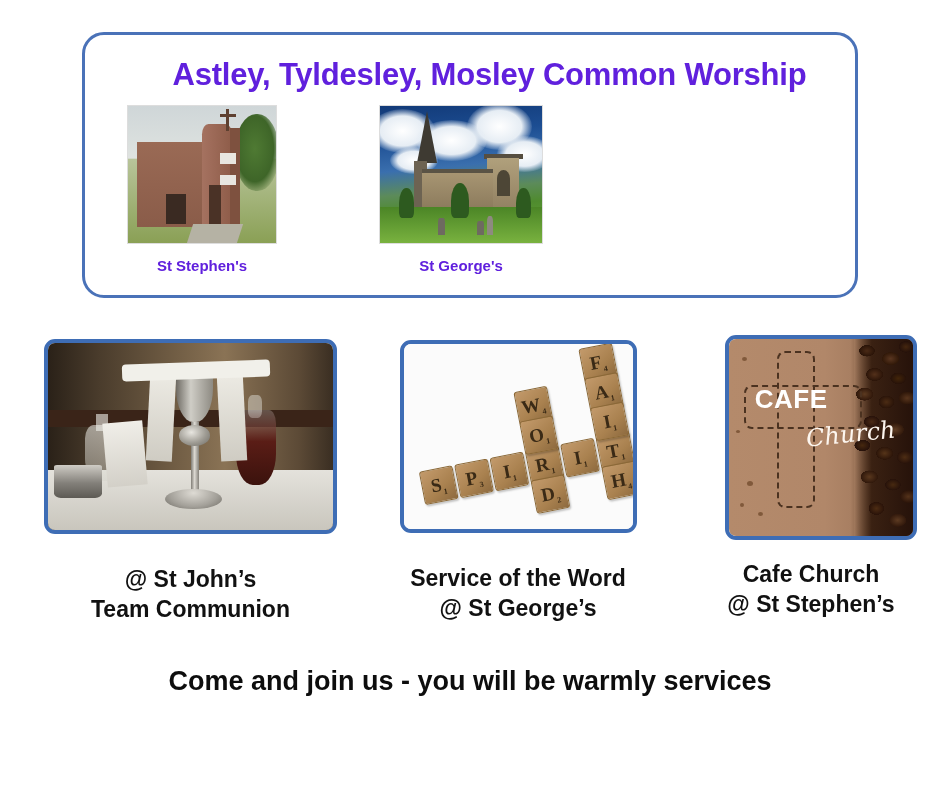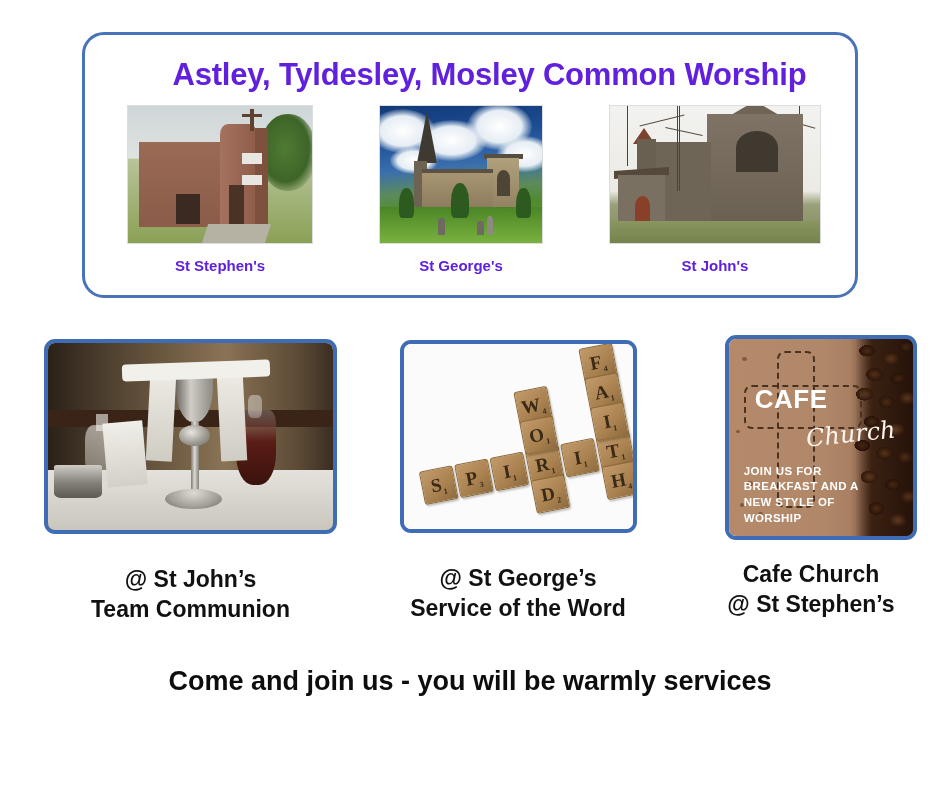--- a/index.html
+++ b/index.html
@@ -46,21 +46,21 @@
     position: absolute;
     left: 0;
     top: 70px;
     width: 100%;
     height: 180px;
   }
   .church-cell {
     position: absolute;
     top: 0;
   }
-  .church-cell.c0 { left: 42px;  width: 186px; }
+  .church-cell.c0 { left: 42px;  width: 150px; }
   .church-cell.c1 { left: 294px; width: 164px; }
   .church-cell.c2 { left: 524px; width: 212px; }
 
   .church-photo {
     width: 100%;
     height: 139px;
     border: 1px solid #dddddd;
     box-sizing: border-box;
     position: relative;
     overflow: hidden;
@@ -647,41 +647,20 @@
         <div class="shrub sh1"></div>
         <div class="shrub sh2"></div>
         <div class="shrub sh3"></div>
         <div class="stone s1"></div>
         <div class="stone s2"></div>
         <div class="stone s3"></div>
       </div>
       <div class="church-label">St George's</div>
     </div>
 
-    <div class="church-cell c2">
-      <div class="church-photo p-john">
-        <div class="bare-tree bt2"></div>
-        <div class="bare-tree bt3"></div>
-        <div class="branch br3"></div>
-        <div class="gable-top"></div>
-        <div class="gable"></div>
-        <div class="gwin"></div>
-        <div class="nave2"></div>
-        <div class="turret-cap"></div>
-        <div class="turret"></div>
-        <div class="aisle-roof"></div>
-        <div class="aisle"></div>
-        <div class="jdoor"></div>
-        <div class="bare-tree bt1"></div>
-        <div class="branch br1"></div>
-        <div class="branch br2"></div>
-        <div class="jgrass"></div>
-      </div>
-      <div class="church-label">St John's</div>
-    </div>
 
   </div>
 </div>
 
 <div class="service-card" id="card-communion">
   <div class="card-frame">
     <div class="p-communion">
       <div class="wood-rail"></div>
       <div class="altar-cloth"></div>
       <div class="cruet-l-neck"></div>
@@ -758,41 +737,40 @@
             <span class="sub">1</span>
           </div>
           <div class="tile" style="left: 180px; top: 120px;">
             <span>H</span>
             <span class="sub">4</span>
           </div>
         </div>
     </div>
   </div>
   <div class="card-caption">
+    <div>Service of the Word</div>
     <div>@ St George’s</div>
-    <div>Service of the Word</div>
   </div>
 </div>
 
 <div class="service-card" id="card-cafe">
   <div class="card-frame">
     <div class="p-cafe">
       <div class="beans"></div>
       <div class="speck sp1"></div>
       <div class="speck sp2"></div>
       <div class="speck sp3"></div>
       <div class="speck sp4"></div>
       <div class="speck sp5"></div>
       <div class="cafe-cross">
         <div class="beam beam-v"></div>
         <div class="beam beam-h"></div>
       </div>
       <div class="cafe-title">CAFE</div>
       <div class="cafe-script">Church</div>
-      <div class="cafe-sub">JOIN US FOR BREAKFAST AND A NEW STYLE OF WORSHIP</div>
     </div>
   </div>
   <div class="card-caption">
     <div>Cafe Church</div>
     <div>@ St Stephen’s</div>
   </div>
 </div>
 
 <div class="footer-text">
   <div>Come and join us - you will be warmly services</div>

